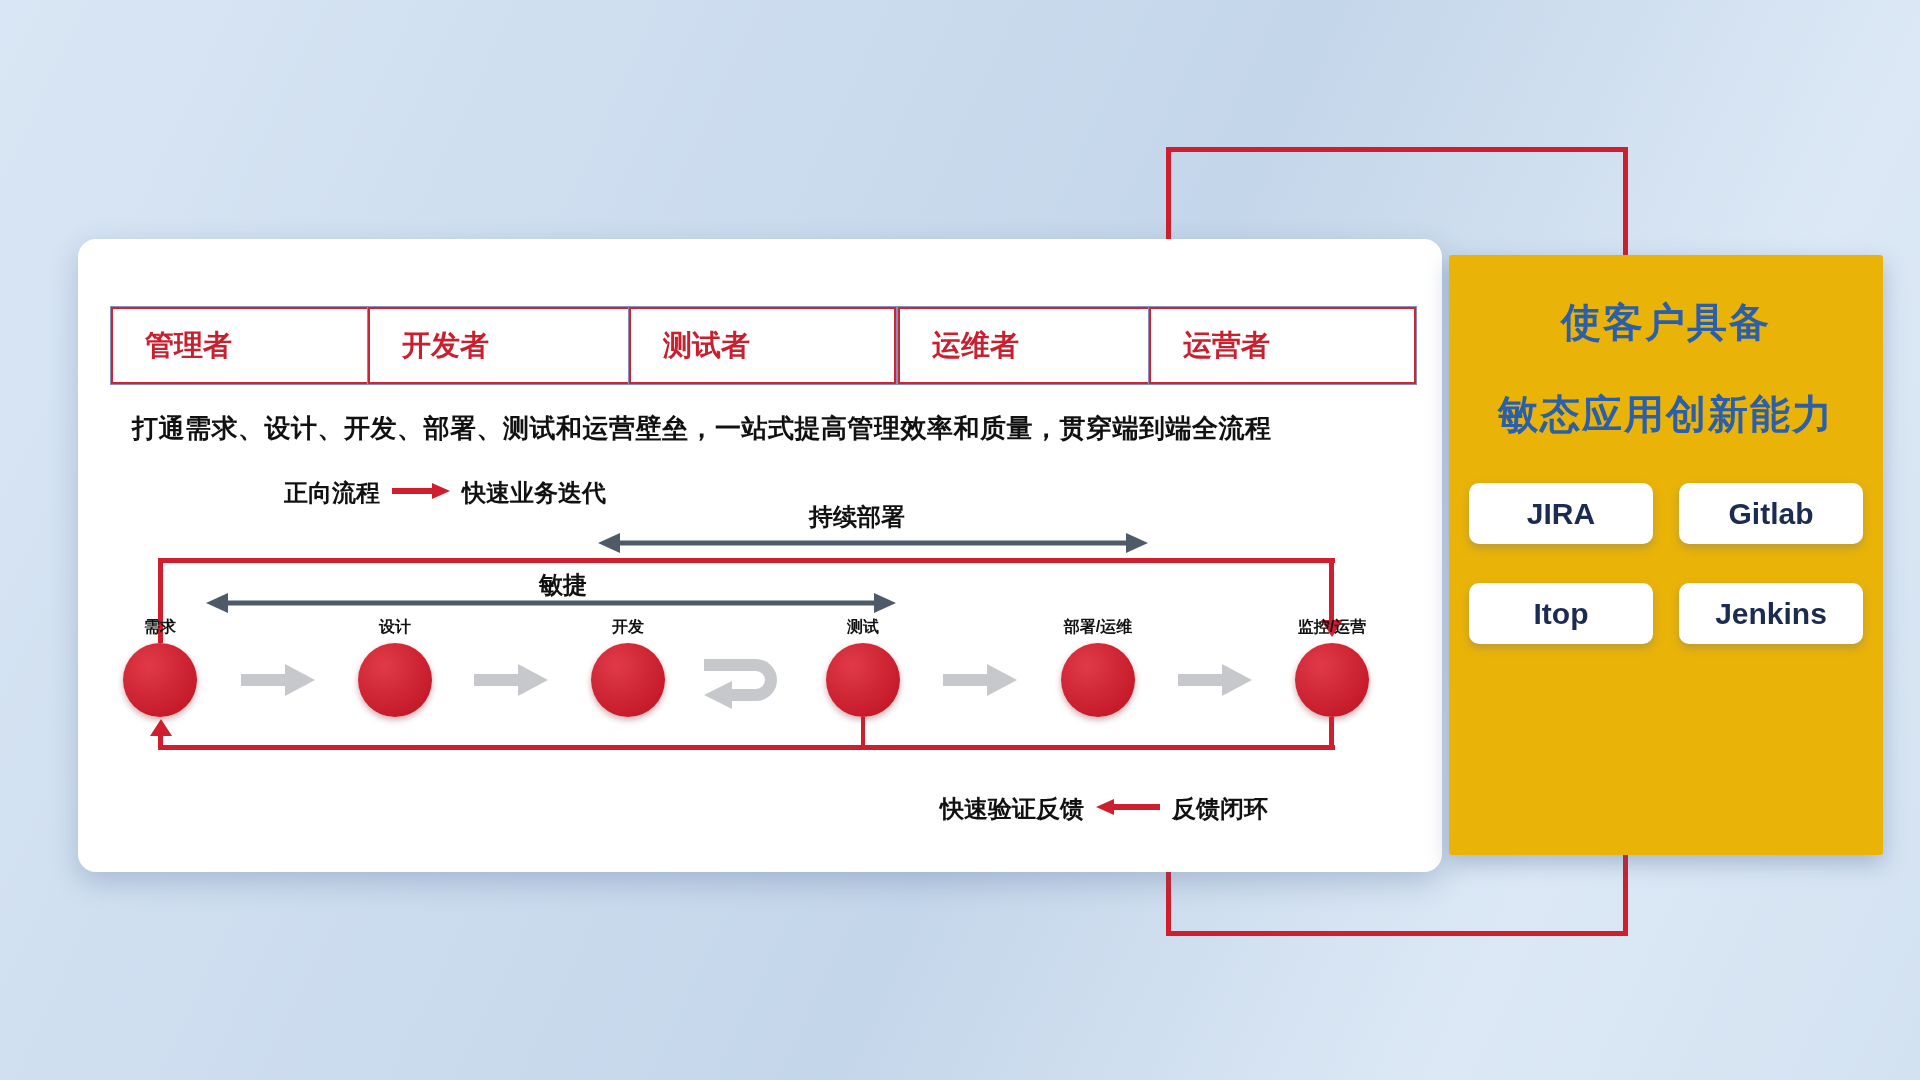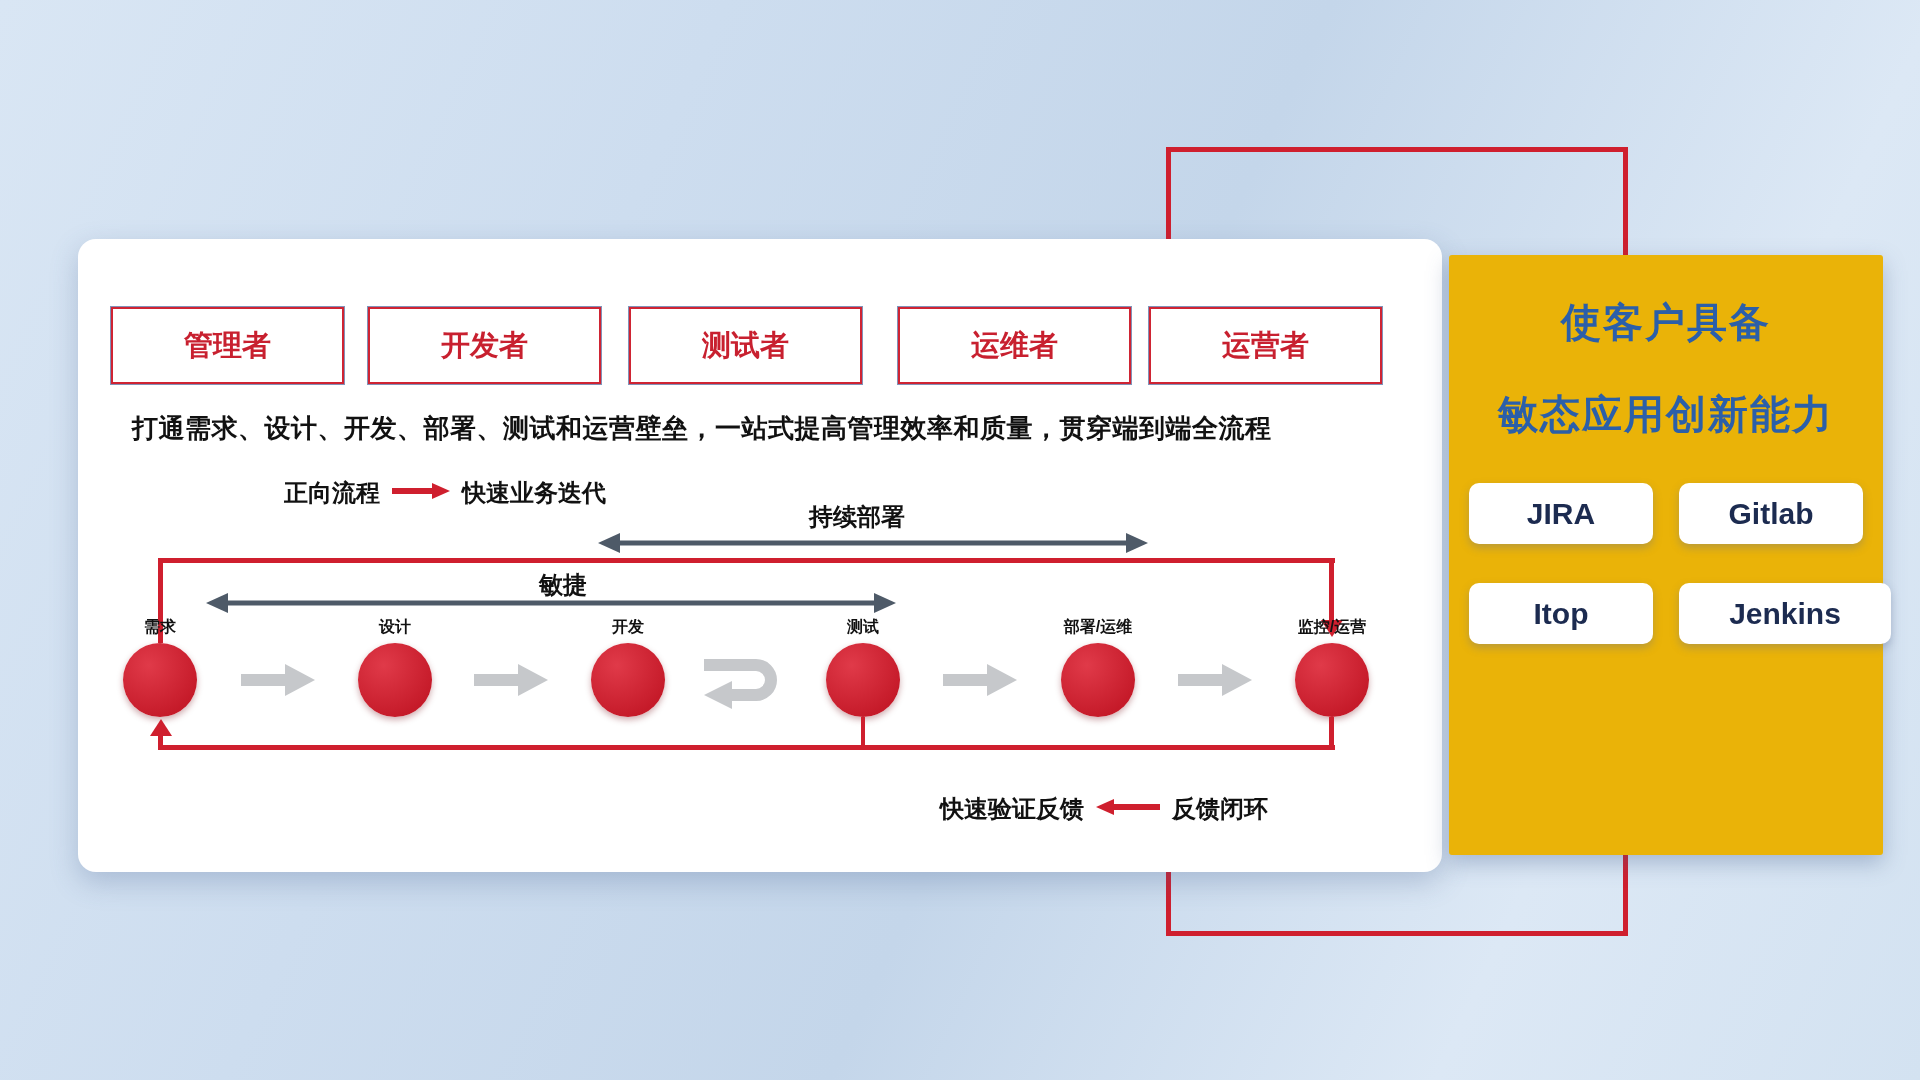--- a/index.html
+++ b/index.html
@@ -7,23 +7,23 @@
     width:1920px;height:1080px;overflow:hidden;position:relative;
     font-family:"Liberation Sans","DejaVu Sans",sans-serif;
     background:linear-gradient(115deg,#d9e6f4 0%,#cdddef 30%,#c4d6ea 55%,#dce8f5 80%,#d3e2f1 100%);
   }
   .abs{position:absolute;}
   
   .red-frame{left:1166px;top:147px;width:452px;height:779px;border:5px solid #cf1f2e;z-index:0;}
   
   .main-panel{left:78px;top:239px;width:1364px;height:633px;background:#ffffff;border-radius:18px;
     box-shadow:0 10px 28px rgba(70,95,140,.28);z-index:1;}
-  .role-box{top:67px;width:233px;height:77px;line-height:77px;text-align:center;
+  .role-box{top:67px;width:233px;height:77px;line-height:77px;text-align:left;
     border:1px solid #8292b8;box-shadow:inset 0 0 0 2px #cf2433;
-    color:#c8202f;font-size:29px;font-weight:bold;background:#fff;}
+    color:#c8202f;font-size:29px;font-weight:bold;background:#fff;padding-left:34px;}
   .subtitle{left:54px;top:172px;font-size:26px;font-weight:bold;color:#111;white-space:nowrap;letter-spacing:.5px;}
   .legend-row{display:flex;align-items:center;gap:12px;font-size:24px;font-weight:bold;color:#111;}
   .fwd-legend{left:206px;top:238px;text-align:center;}
   .fb-legend{left:862px;top:554px;}
   .cd-label{left:779px;top:262px;transform:translateX(-50%);font-size:24px;font-weight:bold;color:#111;}
   .agile-label{left:485px;top:330px;transform:translateX(-50%);font-size:24px;font-weight:bold;color:#111;}
   .node-label{top:378px;transform:translateX(-50%);font-size:16px;font-weight:bold;color:#111;white-space:nowrap;}
   .node-circle{top:404px;width:74px;height:74px;border-radius:50%;
     background:radial-gradient(circle at 35% 30%,#e03a49,#c51a29 75%);
     box-shadow:0 3px 6px rgba(120,20,30,.35);}
@@ -151,14 +151,14 @@
 
 </div>
 
 <div class="abs cap-panel">
   <div class="abs cap-title" style="top:40px">使客户具备</div>
   <div class="abs cap-title" style="top:132px">敏态应用创新能力</div>
 
   <div class="abs tool-btn" style="left:20px;top:228px;width:184px">JIRA</div>
   <div class="abs tool-btn" style="left:230px;top:228px;width:184px">Gitlab</div>
   <div class="abs tool-btn" style="left:20px;top:328px;width:184px">Itop</div>
-  <div class="abs tool-btn" style="left:230px;top:328px;width:212px">Jenkins</div>
+  <div class="abs tool-btn" style="left:230px;top:328px;width:184px">Jenkins</div>
 </div>
 
 </body></html>

